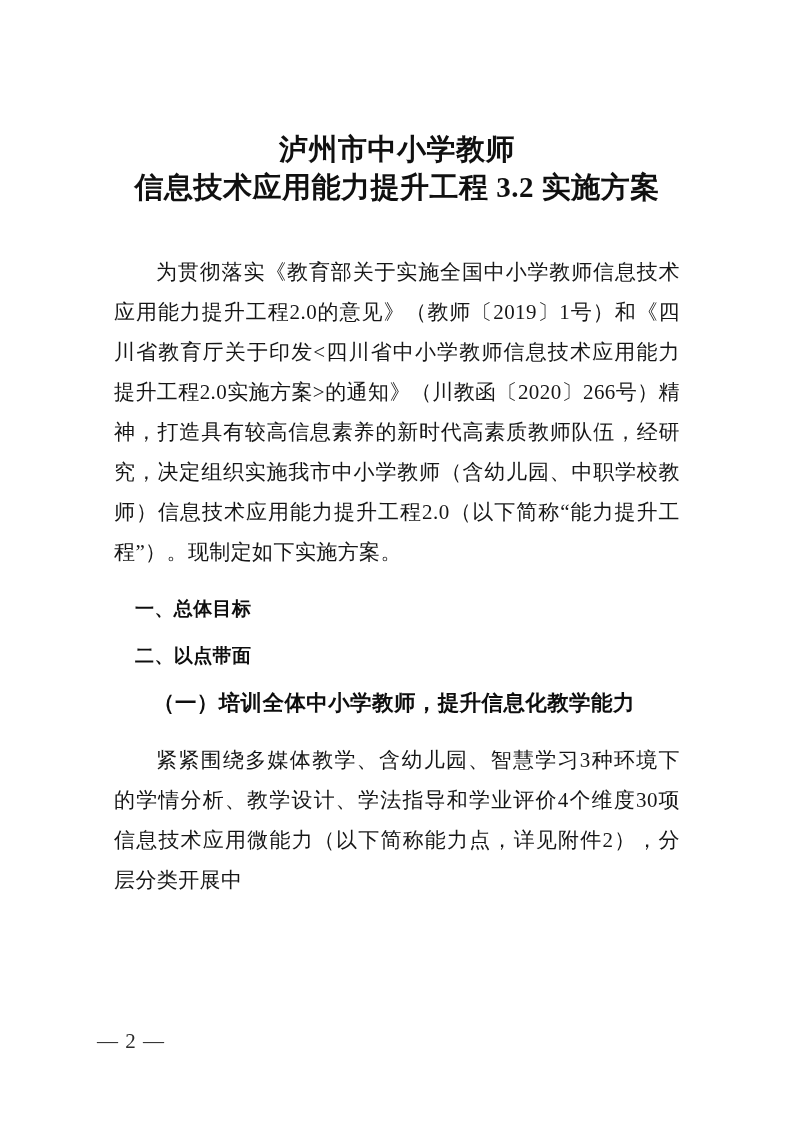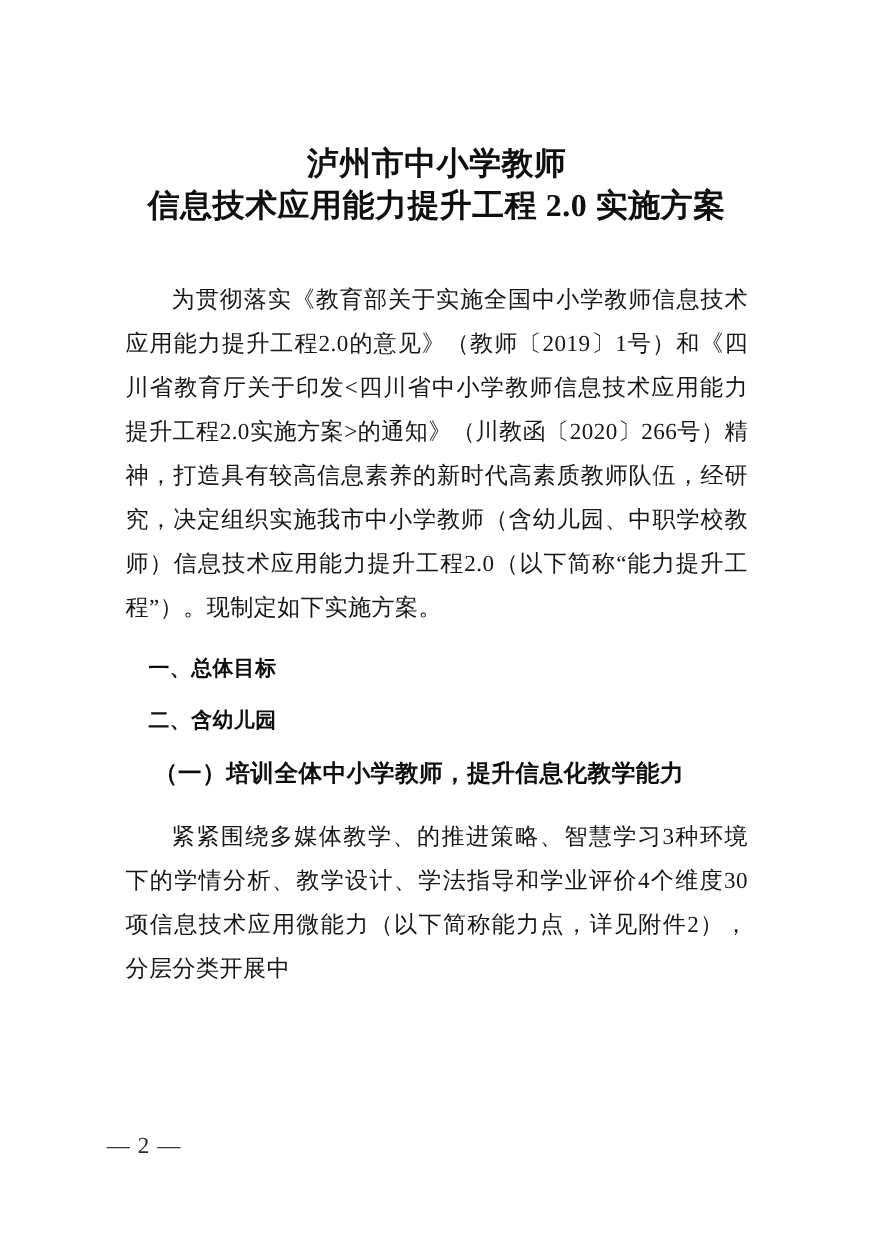--- a/index.html
+++ b/index.html
@@ -43,21 +43,21 @@
     margin: 0;
     text-indent: 2em;
     font-weight: 700;
     font-size: 19px;
     line-height: 40px;
     font-family: "Liberation Sans", "DejaVu Sans", sans-serif;
     color: #0e0e0e;
   }
   .heading-num.spaced { margin-top: 7px; }
   .sub-heading {
-    margin: 0;
+    margin: 13px;
     margin-top: 7px;
     text-indent: 2em;
     font-weight: 700;
     font-size: 21.5px;
     line-height: 40px;
     font-family: "Liberation Serif", "DejaVu Serif", serif;
     color: #0e0e0e;
   }
   .page-number {
     position: absolute;
@@ -70,32 +70,32 @@
   }
 </style>
 </head>
 <body>
 
 <div class="page">
   <div class="content">
 
     <div class="doc-title">
       <div>泸州市中小学教师</div>
-      <div>信息技术应用能力提升工程 2.0 实施方案</div>
+      <div>信息技术应用能力提升工程 3.2 实施方案</div>
     </div>
 
     <div class="doc-body">
       <p class="para">为贯彻落实《教育部关于实施全国中小学教师信息技术应用能力提升工程2.0的意见》（教师〔2019〕1号）和《四川省教育厅关于印发&lt;四川省中小学教师信息技术应用能力提升工程2.0实施方案&gt;的通知》（川教函〔2020〕266号）精神，打造具有较高信息素养的新时代高素质教师队伍，经研究，决定组织实施我市中小学教师（含幼儿园、中职学校教师）信息技术应用能力提升工程2.0（以下简称“能力提升工程”）。现制定如下实施方案。</p>
 
       <div class="heading-num">一、总体目标</div>
 
 
-      <div class="heading-num spaced">二、含幼儿园</div>
+      <div class="heading-num spaced">二、以点带面</div>
 
       <div class="sub-heading">（一）培训全体中小学教师，提升信息化教学能力</div>
 
-      <p class="para">紧紧围绕多媒体教学、的推进策略、智慧学习3种环境下的学情分析、教学设计、学法指导和学业评价4个维度30项信息技术应用微能力（以下简称能力点，详见附件2），分层分类开展中</p>
+      <p class="para">紧紧围绕多媒体教学、含幼儿园、智慧学习3种环境下的学情分析、教学设计、学法指导和学业评价4个维度30项信息技术应用微能力（以下简称能力点，详见附件2），分层分类开展中</p>
     </div>
 
   </div>
 
   <div class="page-number">— 2 —</div>
 </div>
 
 </body></html>

